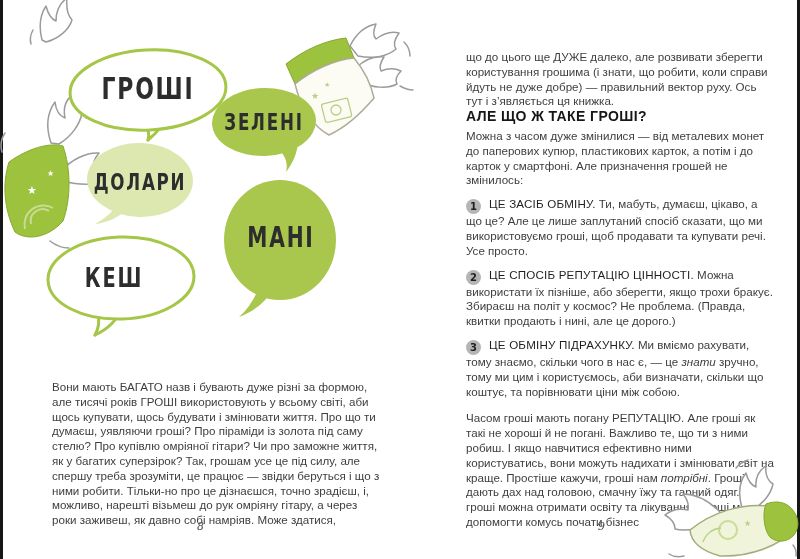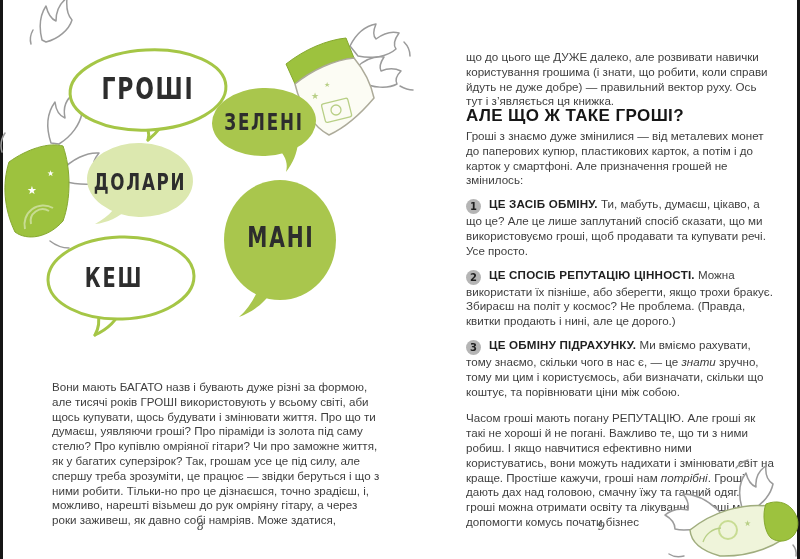--- a/index.html
+++ b/index.html
@@ -39,31 +39,31 @@
   .bl-kesh{left:114px;top:278px;font-size:22px;}
 
   
   .body-text{font-size:11.6px;line-height:14.8px;color:#3e3e3e;}
   #left-paragraph{position:absolute;left:52px;top:346px;width:330px;margin-top:34px;}
   #right-col{position:absolute;left:466px;top:50px;width:308px;}
   #right-col p{margin:0;}
   #para-intro{margin-top:5px !important;}
   #para-bottom{margin-top:12px !important;}
   .heading{
-    font-size:17px;font-weight:800;color:#141414;letter-spacing:0.4px;
+    font-size:14px;font-weight:800;color:#141414;letter-spacing:0.4px;
     margin:21px 0 0 0;color:#161616;
   }
   .list-item{margin-top:9px;}
   .num-circle{
     display:inline-block;width:15px;height:15px;border-radius:50%;
     background:#b5b5b5;color:#1f1f1f;font-size:10px;font-weight:700;
     text-align:center;line-height:15px;margin-right:8px;
     font-family:"DejaVu Sans",sans-serif;vertical-align:-2px;
   }
-  .lead{font-weight:700;color:#1f1f1f;letter-spacing:0.2px;}
+  .lead{font-weight:400;color:#1f1f1f;letter-spacing:0.2px;}
   .it{font-style:italic;}
   .page-number{
     position:absolute;top:520px;font-size:11px;color:#4a4a4a;
     font-family:"DejaVu Serif",serif;font-style:italic;
   }
   #pageno-left{left:197px;}
   #pageno-right{left:598px;}
 </style>
 </head>
 <body>
@@ -142,25 +142,25 @@
   <div class="bubble-label bl-mani">МАНІ</div>
   <div class="bubble-label bl-kesh">КЕШ</div>
 </div>
 
 <p id="left-paragraph" class="body-text">Вони мають БАГАТО назв і бувають дуже різні за формою, але тисячі років ГРОШІ використовують у всьому світі, аби щось купувати, щось будувати і змінювати життя. Про що ти думаєш, уявляючи гроші? Про піраміди із золота під саму стелю? Про купівлю омріяної гітари? Чи про заможне життя, як у багатих суперзірок? Так, грошам усе це під силу, але спершу треба зрозуміти, це працює — звідки беруться і що з ними робити. Тільки-но про це дізнаєшся, точно зрадієш, і, можливо, нарешті візьмеш до рук омріяну гітару, а через роки заживеш, як давно собі намріяв. Може здатися,</p>
 
 <div id="pageno-left" class="page-number">8</div>
 
 <div id="right-col" class="body-text">
 
-  <p>що до цього ще ДУЖЕ далеко, але розвивати навички користування грошима (і знати, що робити, коли справи йдуть не дуже добре) — правильний вектор руху. Ось тут і з’являється ця книжка.</p>
+  <p>що до цього ще ДУЖЕ далеко, але розвивати зберегти користування грошима (і знати, що робити, коли справи йдуть не дуже добре) — правильний вектор руху. Ось тут і з’являється ця книжка.</p>
 
   <p class="heading">АЛЕ ЩО Ж ТАКЕ ГРОШІ?</p>
 
-  <p id="para-intro">Гроші з знаємо дуже змінилися — від металевих монет до паперових купюр, пластикових карток, а потім і до карток у смартфоні. Але призначення грошей не змінилось:</p>
+  <p id="para-intro">Можна з часом дуже змінилися — від металевих монет до паперових купюр, пластикових карток, а потім і до карток у смартфоні. Але призначення грошей не змінилось:</p>
 
   <div class="list-item">
     <span class="num-circle">1</span><span class="lead">ЦЕ ЗАСІБ ОБМІНУ.</span>
     <span>Ти, мабуть, думаєш, цікаво, а що це? Але це лише заплутаний спосіб сказати, що ми використовуємо гроші, щоб продавати та купувати речі. Усе просто.</span>
   </div>
 
   <div class="list-item">
     <span class="num-circle">2</span><span class="lead">ЦЕ СПОСІБ РЕПУТАЦІЮ ЦІННОСТІ.</span>
     <span>Можна використати їх пізніше, або зберегти, якщо трохи бракує. Збираєш на політ у космос? Не проблема. (Правда, квитки продають і нині, але це дорого.)</span>
   </div>

